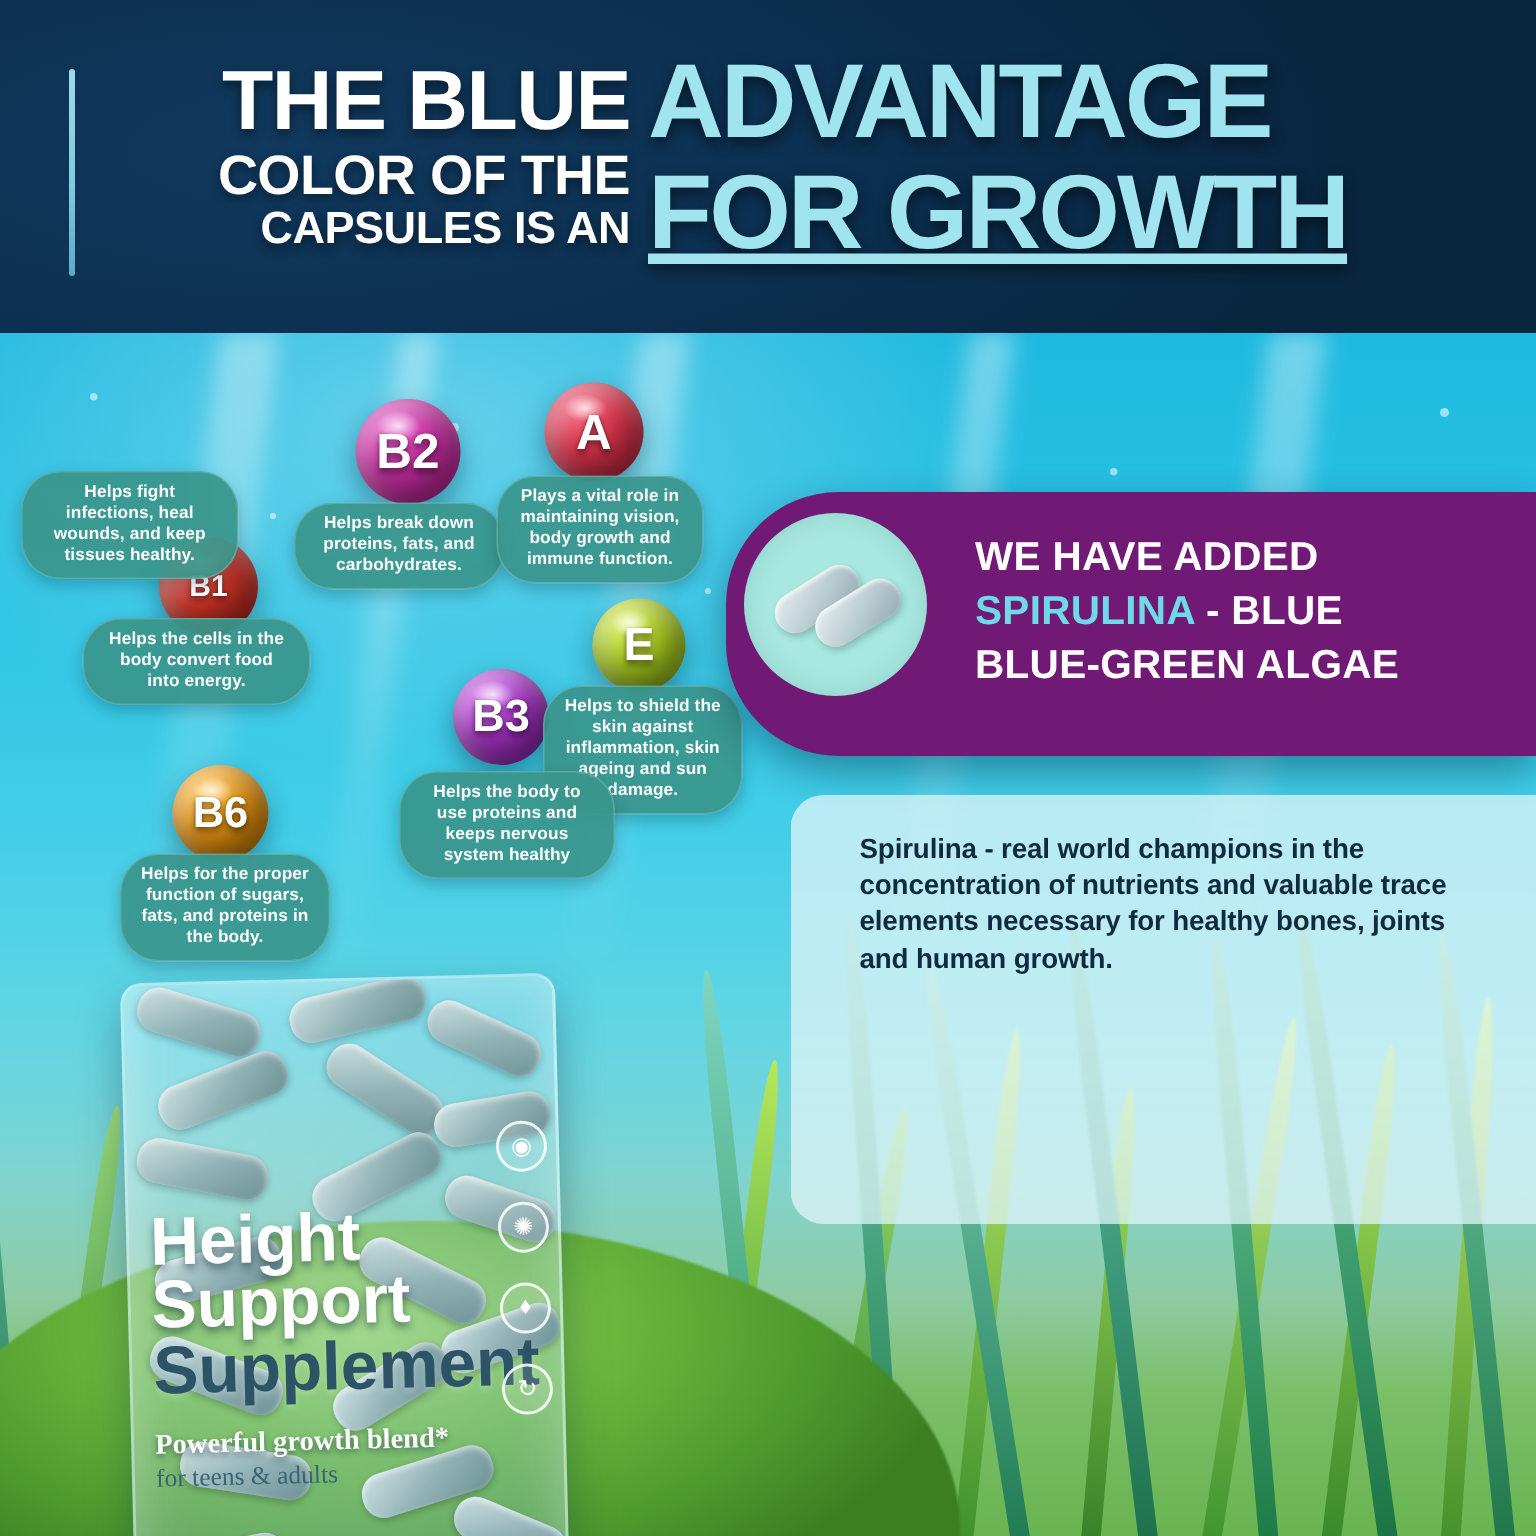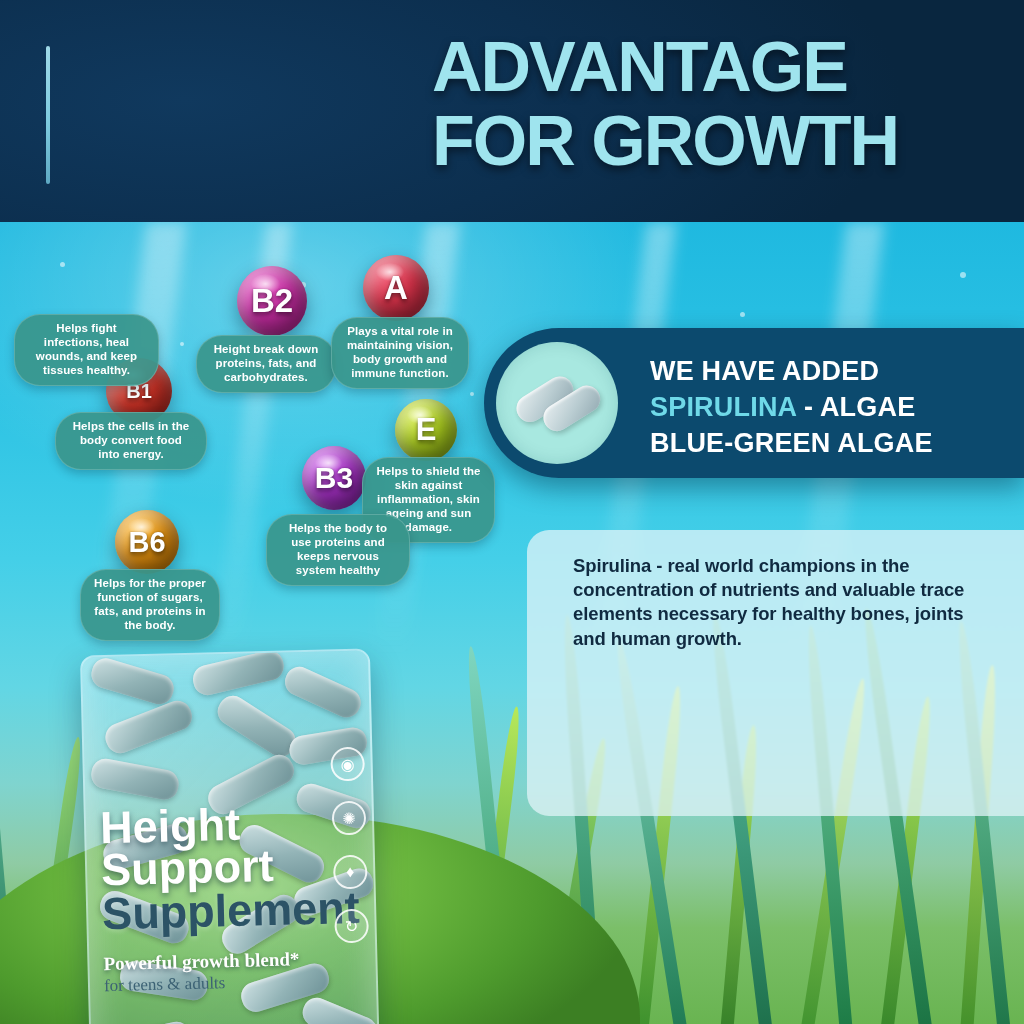--- a/index.html
+++ b/index.html
@@ -29,21 +29,21 @@
   .hl1 { font-size:56px; font-weight:700; line-height:.96; letter-spacing:-1px; }
   .hl2 { font-size:37px; font-weight:700; line-height:1.0; letter-spacing:-.4px; margin-top:4px; }
   .hl3 { font-size:30px; font-weight:700; line-height:1.0; letter-spacing:-.3px; margin-top:3px; }
 
   .head-right {
     position:absolute; left:432px; top:32px; width:580px;
     text-align:left; color:#9fe4ee;
     text-shadow:0 4px 9px rgba(0,0,0,.5);
   }
   .hr1, .hr2 { font-size:70px; font-weight:700; line-height:1.0; letter-spacing:-2px; }
-  .hr2 { margin-top:4px; }
+  .hr2 { margin-top:4px;text-decoration:underline; }
 
   
   .scene {
     position:absolute; left:0; top:222px; width:1024px; height:802px; overflow:hidden;
     background:
       radial-gradient(ellipse 60% 45% at 28% 8%, rgba(255,255,255,.30) 0%, rgba(255,255,255,0) 62%),
       linear-gradient(180deg,#1fb9e0 0%, #2dc3e4 22%, #44cfe8 42%, #62d6e4 58%, #7fd4cf 70%, #8fcba4 80%, #7bbf69 88%, #69b451 100%);
   }
   
   .shaft { position:absolute; top:0; width:40px; height:430px; background:linear-gradient(180deg,rgba(255,255,255,.38),rgba(255,255,255,0)); transform:skewX(-7deg); filter:blur(7px); }
@@ -95,22 +95,22 @@
   .callout {
     position:absolute; background:rgba(57,150,140,.93); color:#ffffff;
     border-radius:26px; padding:7px 12px; text-align:center;
     font-size:11.5px; font-weight:700; line-height:1.21; letter-spacing:.1px;
     box-shadow:0 4px 10px rgba(0,40,55,.26);
     border:1px solid rgba(255,255,255,.18);
   }
 
   
   .spiru-banner {
-    position:absolute; left:484px; top:328px; width:540px; height:150px;
-    background:#0c4a6e; border-radius:75px 0 0 75px;
+    position:absolute; left:484px; top:328px; width:540px; height:176px;
+    background:#701a75; border-radius:75px 0 0 75px;
     box-shadow:0 10px 26px rgba(0,30,50,.40);
     display:flex; align-items:center;
   }
   .spiru-circle {
     position:absolute; left:12px; top:14px; width:122px; height:122px; border-radius:50%;
     background:#a8e8e0; display:flex; align-items:center; justify-content:center;
     box-shadow:inset 0 0 16px rgba(0,80,90,.16);
   }
   .pill { position:absolute; width:62px; height:27px; border-radius:14px; background:linear-gradient(150deg,#e8eff1,#b9ccd1 55%,#93aab2); box-shadow:inset 0 2px 3px rgba(255,255,255,.75), 0 3px 5px rgba(0,0,0,.2); }
   .pill.a { transform:rotate(-32deg) translate(-8px,-10px); }
@@ -130,20 +130,25 @@
   .tp-para + .tp-para { margin-top:21px; }
 </style>
 </head>
 <body>
 
 <div id="poster">
 
   <div class="header">
     <div class="header-accent"></div>
 
+    <div class="head-left">
+      <div class="hl1">THE BLUE</div>
+      <div class="hl2">COLOR OF THE</div>
+      <div class="hl3">CAPSULES IS AN</div>
+    </div>
 
     <div class="head-right">
       <div class="hr1">ADVANTAGE</div>
       <div class="hr2">FOR GROWTH</div>
     </div>
   </div>
 
   <div class="scene">
 
     <div class="shaft" style="left:120px;"></div>
@@ -244,42 +249,42 @@
       <span>B3</span>
     </div>
 
     <div class="vbadge" style="left:115px; top:288px; width:64px; height:64px; font-size:29px;
                 background:radial-gradient(circle at 34% 28%, #ffc24a 0%, #e2900f 44%, #9d5e04 100%);">
       <span>B6</span>
     </div>
 
     <div class="callout" style="left:14px; top:92px; width:145px;">Helps fight infections, heal wounds, and keep tissues healthy.</div>
 
-    <div class="callout" style="left:196px; top:113px; width:140px;">Height break down proteins, fats, and carbohydrates.</div>
+    <div class="callout" style="left:196px; top:113px; width:140px;">Helps break down proteins, fats, and carbohydrates.</div>
 
     <div class="callout" style="left:55px; top:190px; width:152px;">Helps the cells in the body convert food into energy.</div>
 
     <div class="callout" style="left:331px; top:95px; width:138px;">Plays a vital role in maintaining vision, body growth and immune function.</div>
 
     <div class="callout" style="left:362px; top:235px; width:133px;">Helps to shield the skin against inflammation, skin ageing and sun damage.</div>
 
     <div class="callout" style="left:80px; top:347px; width:140px;">Helps for the proper function of sugars, fats, and proteins in the body.</div>
 
     <div class="callout" style="left:266px; top:292px; width:144px;">Helps the body to use proteins and keeps nervous system healthy</div>
 
   </div>
 
   <div class="spiru-banner">
     <div class="spiru-circle">
       <div class="pill a"></div>
       <div class="pill b"></div>
     </div>
     <div class="spiru-text">
       <div>WE HAVE ADDED</div>
-      <div><span class="spiru-hl">SPIRULINA</span><span> - ALGAE</span></div>
+      <div><span class="spiru-hl">SPIRULINA</span><span> - BLUE</span></div>
       <div>BLUE-GREEN ALGAE</div>
     </div>
   </div>
 
   <div class="text-panel">
     <p class="tp-para">Spirulina - real world champions in the concentration of nutrients and valuable trace elements necessary for healthy bones, joints and human growth.</p>
   </div>
 
 </div>
 

